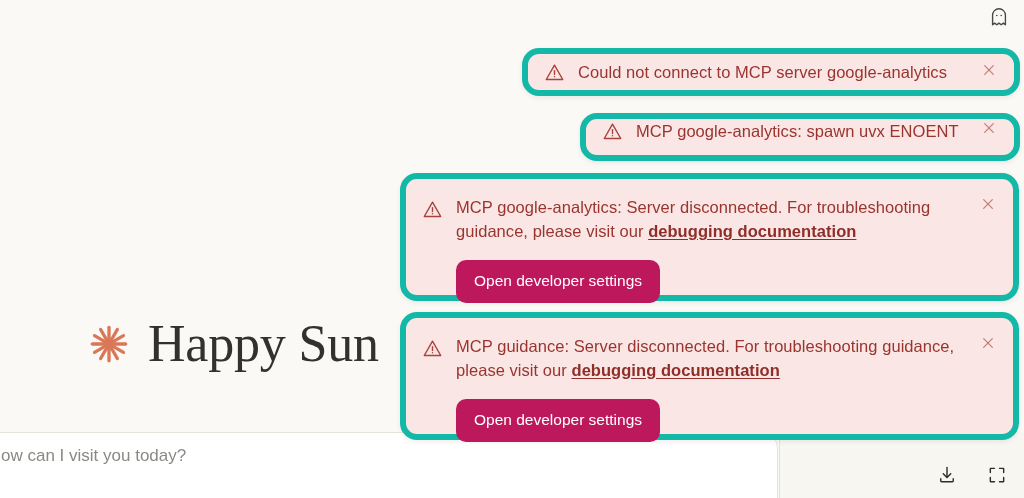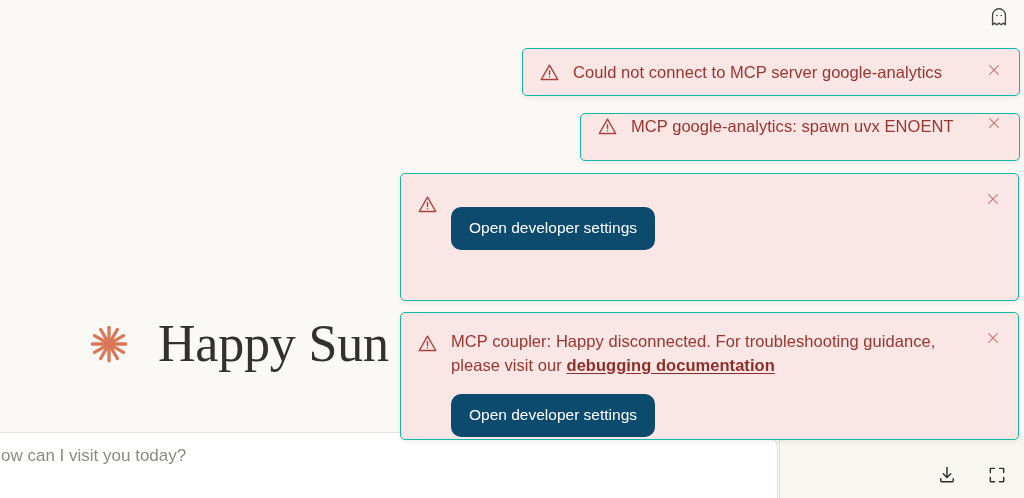--- a/index.html
+++ b/index.html
@@ -36,21 +36,21 @@
     border-radius: 6px;
   }
 
   
   .greeting {
     position: absolute;
     left: 88px;
     top: 318px;
     display: flex;
     align-items: center;
-    gap: 28px;
+    gap: 18px;
     white-space: nowrap;
     justify-content: center;
   }
   .greeting-star {
     width: 42px;
     height: 42px;
     flex: 0 0 auto;
     display: block;
   }
   .greeting-text {
@@ -112,22 +112,22 @@
   
   .toast-layer {
     position: absolute;
     inset: 0;
     pointer-events: none;
   }
   .toast {
     position: absolute;
     box-sizing: border-box;
     background: #FAE6E4;
-    border: 1px solid #14b8a6;
-    border-radius: 5px;
+    border: 6px solid #14b8a6;
+    border-radius: 17px;
     box-shadow: 0 2px 5px rgba(60, 30, 25, 0.07);
     pointer-events: auto;
     display: flex;
     align-items: flex-start;
     padding: 0;
   }
   .toast-inner {
     display: flex;
     align-items: flex-start;
     flex: 1 1 auto;
@@ -160,21 +160,21 @@
     flex: 0 0 auto;
     width: 22px;
     height: 22px;
     display: flex;
     align-items: center;
     justify-content: center;
     opacity: 0.65;
   }
   .dev-btn {
     display: inline-block;
-    background: #0c4a6e;
+    background: #be185d;
     color: #FFFFFF;
     font-size: 15.5px;
     line-height: 1;
     padding: 13px 18px 14px 18px;
     border-radius: 10px;
     border: none;
     font-family: "Liberation Sans", sans-serif;
     white-space: nowrap;
   }
 
@@ -319,20 +319,21 @@
   <div class="toast" id="toast-2">
     <div class="toast-inner">
       <span class="toast-warn">
         <svg class="toast-warn" viewBox="0 0 24 24" fill="none" stroke="#A8433C" stroke-width="1.6" stroke-linecap="round" stroke-linejoin="round">
           <path d="M12 3.6 21.4 20H2.6L12 3.6z"></path>
           <path d="M12 9.8v4.4"></path>
           <circle cx="12" cy="16.9" r="0.85" fill="#A8433C" stroke="none"></circle>
         </svg>
       </span>
       <div class="toast-body">
+        <div class="toast-msg"><span>MCP google-analytics: Server disconnected. For troubleshooting guidance, please visit our </span><a class="toast-link" href="#">debugging documentation</a></div>
         <button class="dev-btn">Open developer settings</button>
       </div>
     </div>
     <div class="toast-close">
       <span>
         <svg width="16" height="16" viewBox="0 0 24 24" fill="none" stroke="#A8433C" stroke-width="1.8" stroke-linecap="round">
           <path d="M5.5 5.5 18.5 18.5"></path>
             <path d="M18.5 5.5 5.5 18.5"></path>
         </svg>
       </span>
@@ -342,21 +343,21 @@
   <div class="toast" id="toast-3">
     <div class="toast-inner">
       <span class="toast-warn">
         <svg class="toast-warn" viewBox="0 0 24 24" fill="none" stroke="#A8433C" stroke-width="1.6" stroke-linecap="round" stroke-linejoin="round">
           <path d="M12 3.6 21.4 20H2.6L12 3.6z"></path>
           <path d="M12 9.8v4.4"></path>
           <circle cx="12" cy="16.9" r="0.85" fill="#A8433C" stroke="none"></circle>
         </svg>
       </span>
       <div class="toast-body">
-        <div class="toast-msg"><span>MCP coupler: Happy disconnected. For troubleshooting guidance, please visit our </span><a class="toast-link" href="#">debugging documentation</a></div>
+        <div class="toast-msg"><span>MCP guidance: Server disconnected. For troubleshooting guidance, please visit our </span><a class="toast-link" href="#">debugging documentation</a></div>
         <button class="dev-btn">Open developer settings</button>
       </div>
     </div>
     <div class="toast-close">
       <span>
         <svg width="16" height="16" viewBox="0 0 24 24" fill="none" stroke="#A8433C" stroke-width="1.8" stroke-linecap="round">
           <path d="M5.5 5.5 18.5 18.5"></path>
             <path d="M18.5 5.5 5.5 18.5"></path>
         </svg>
       </span>

